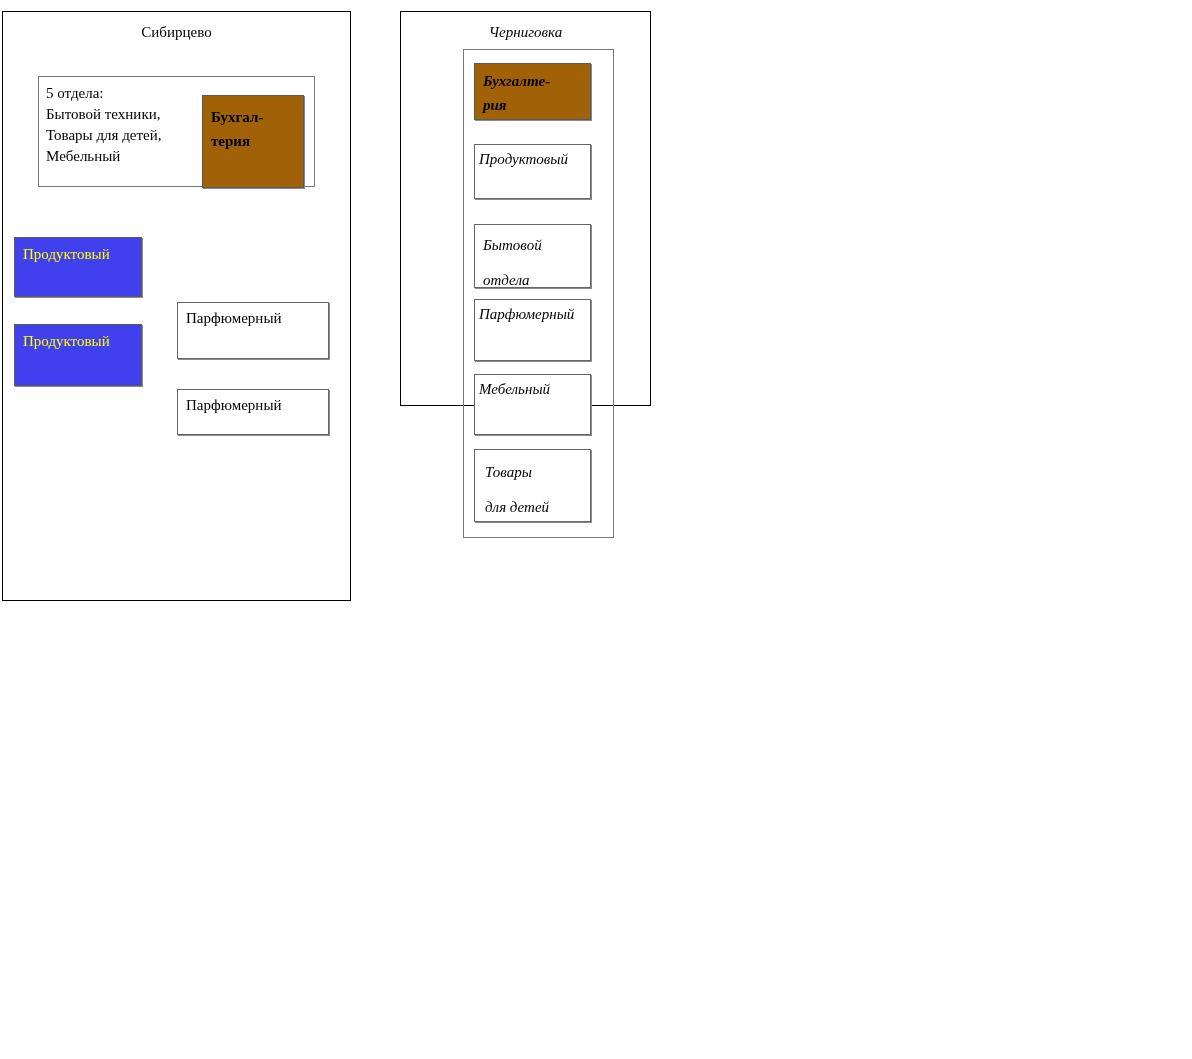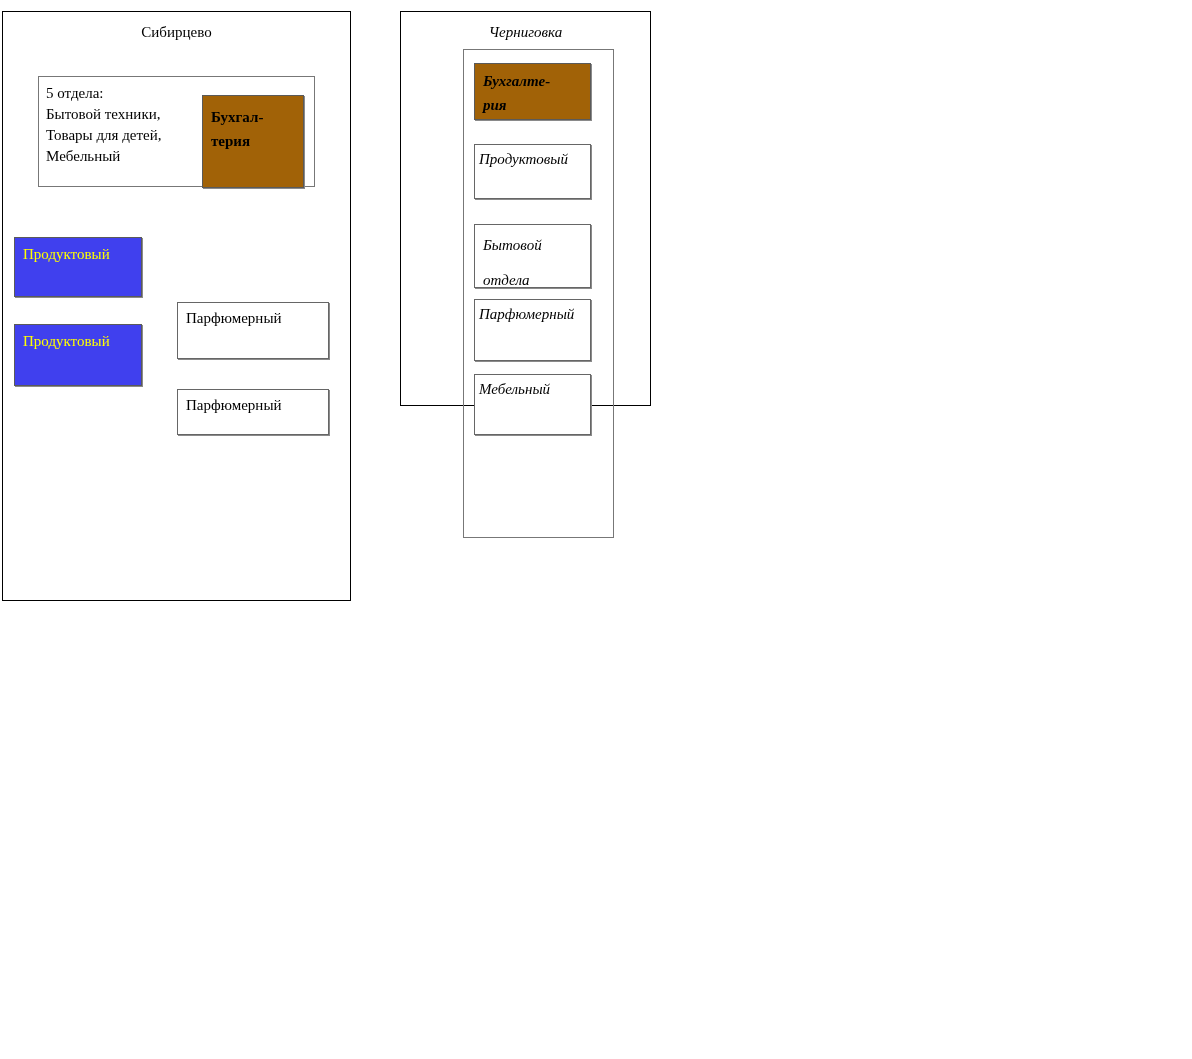--- a/index.html
+++ b/index.html
@@ -159,16 +159,20 @@
     </div>
 
     <div class="box sunken" style="left:73px; top:287px; width:117px; height:62px; padding:4px 4px 0 4px;">
       <span class="txt">Парфюмерный</span>
     </div>
 
     <div class="box sunken" style="left:73px; top:362px; width:117px; height:61px; padding:4px 4px 0 4px;">
       <span class="txt">Мебельный</span>
     </div>
 
+    <div class="box sunken tall-lines" style="left:73px; top:437px; width:117px; height:73px; padding:5px 4px 0 10px;">
+      <span class="txt">Товары
+для детей</span>
+    </div>
 
   </div>
 
 </div>
 
 </body></html>

